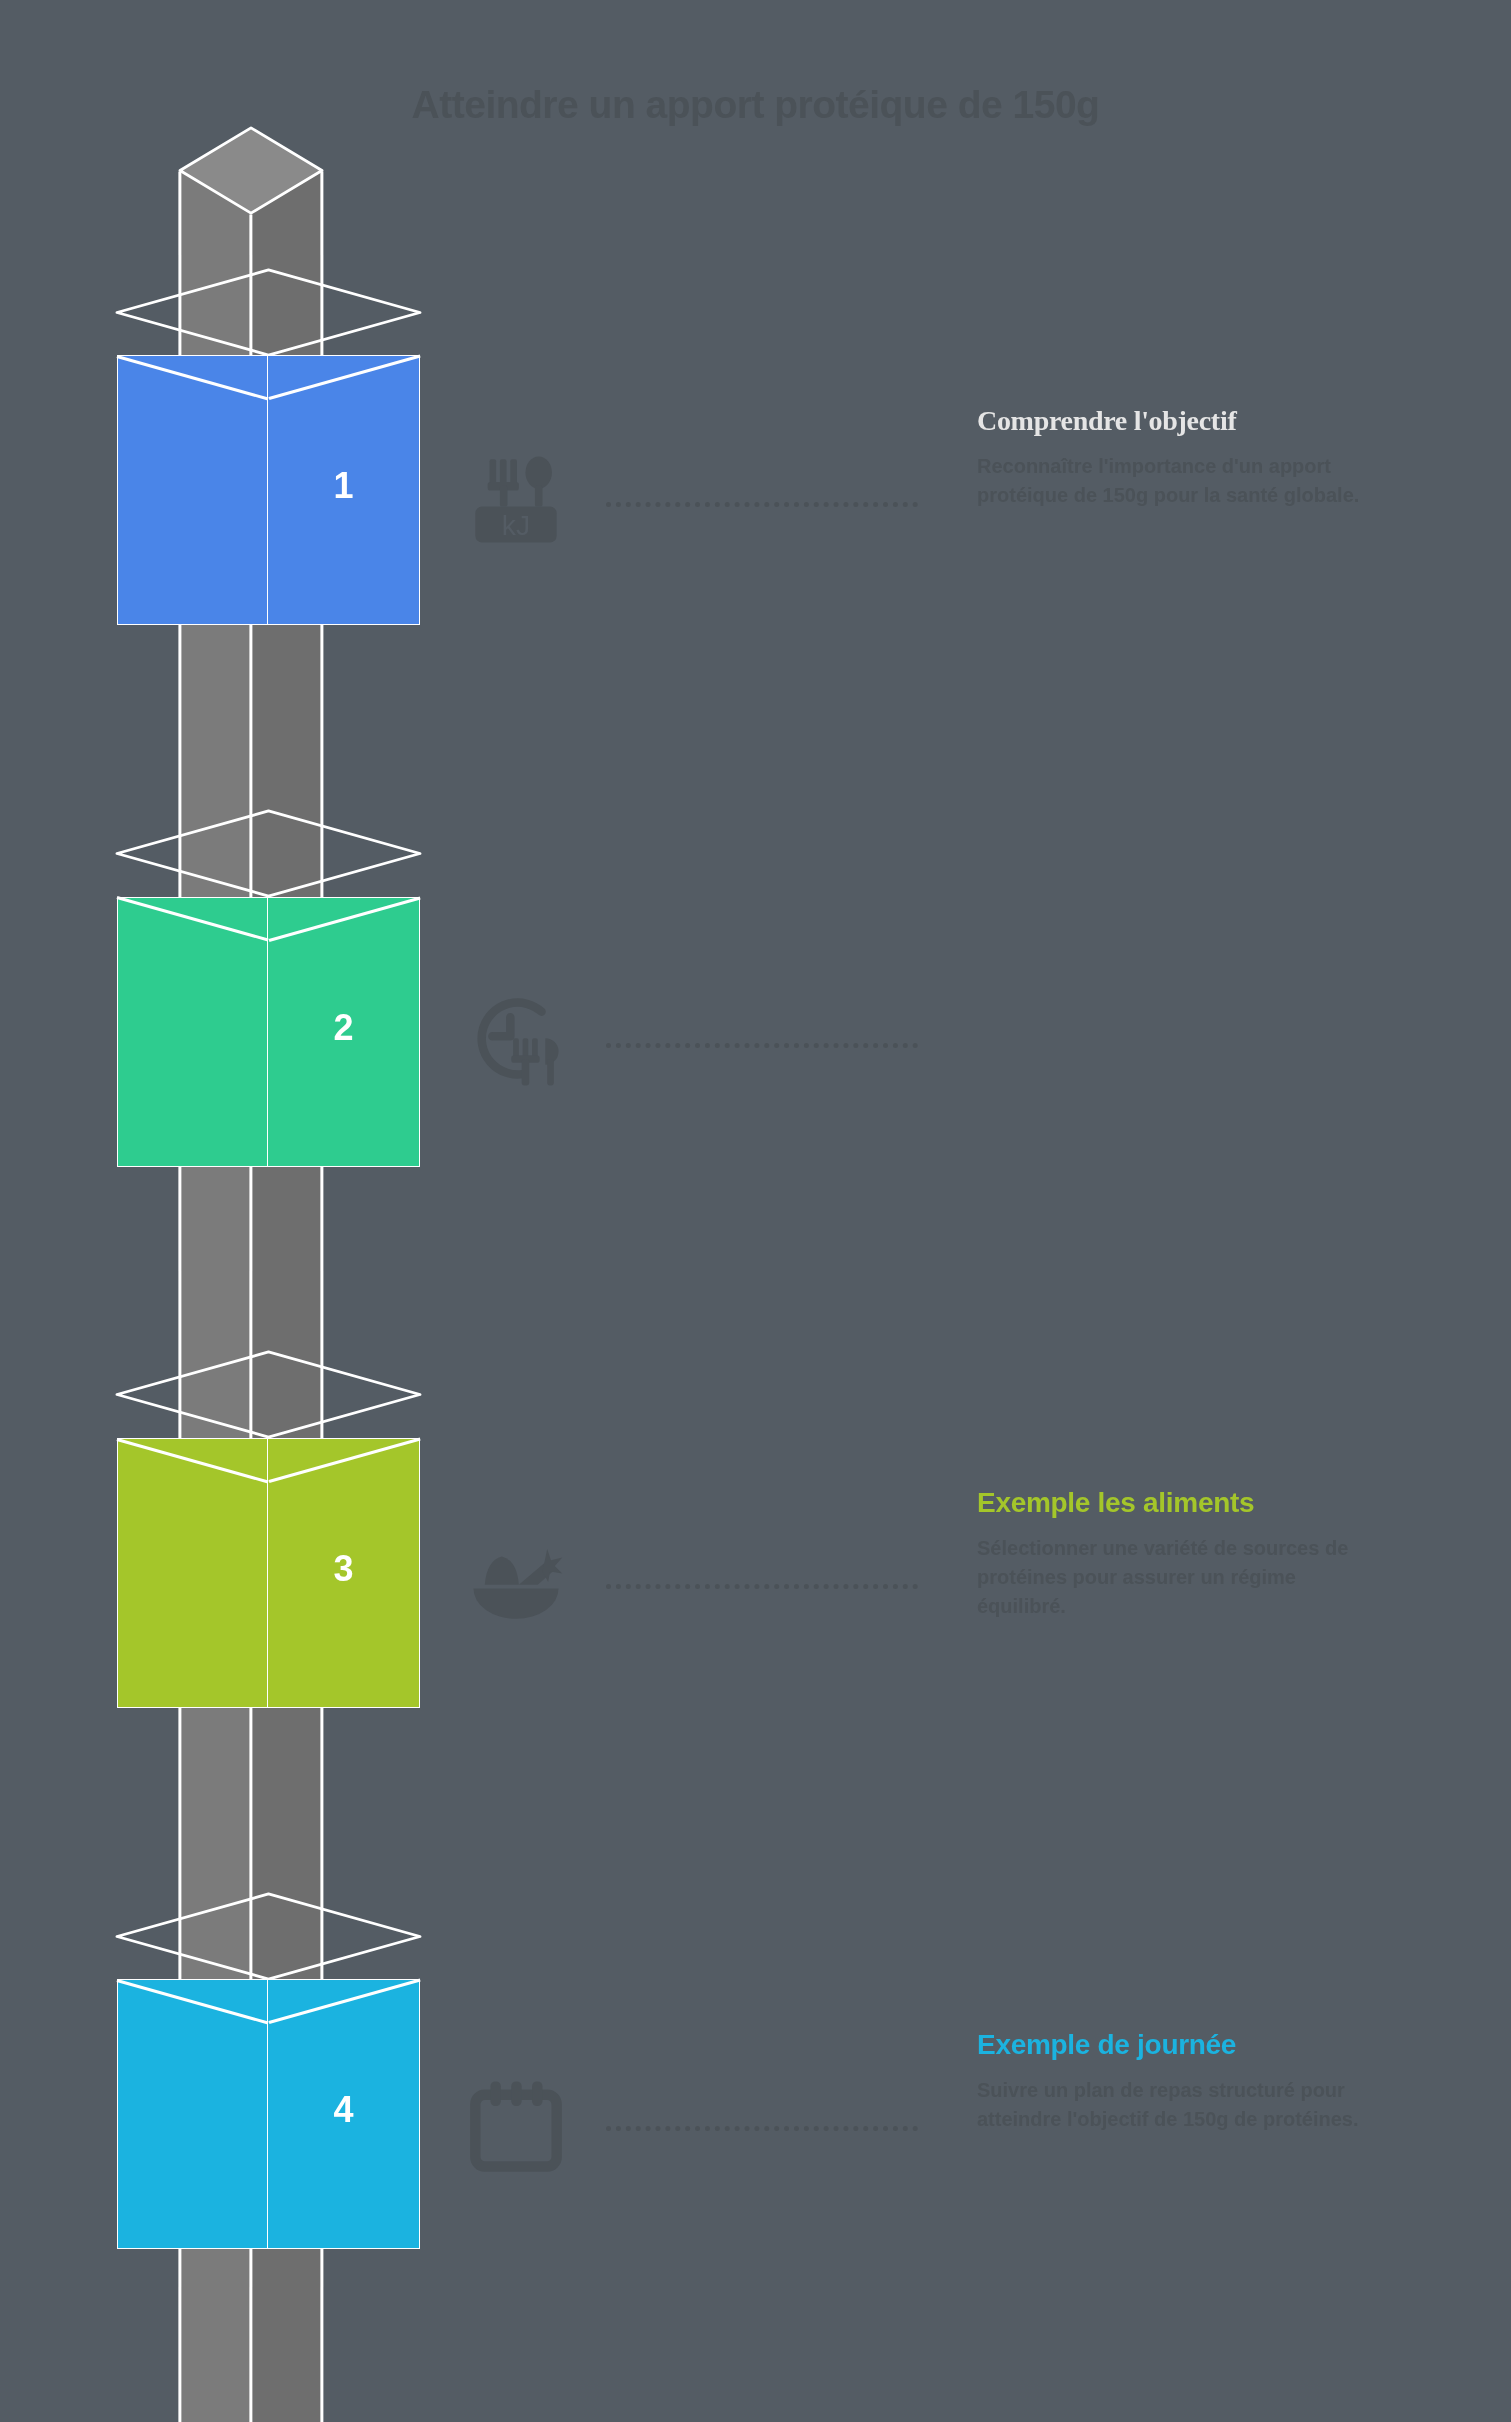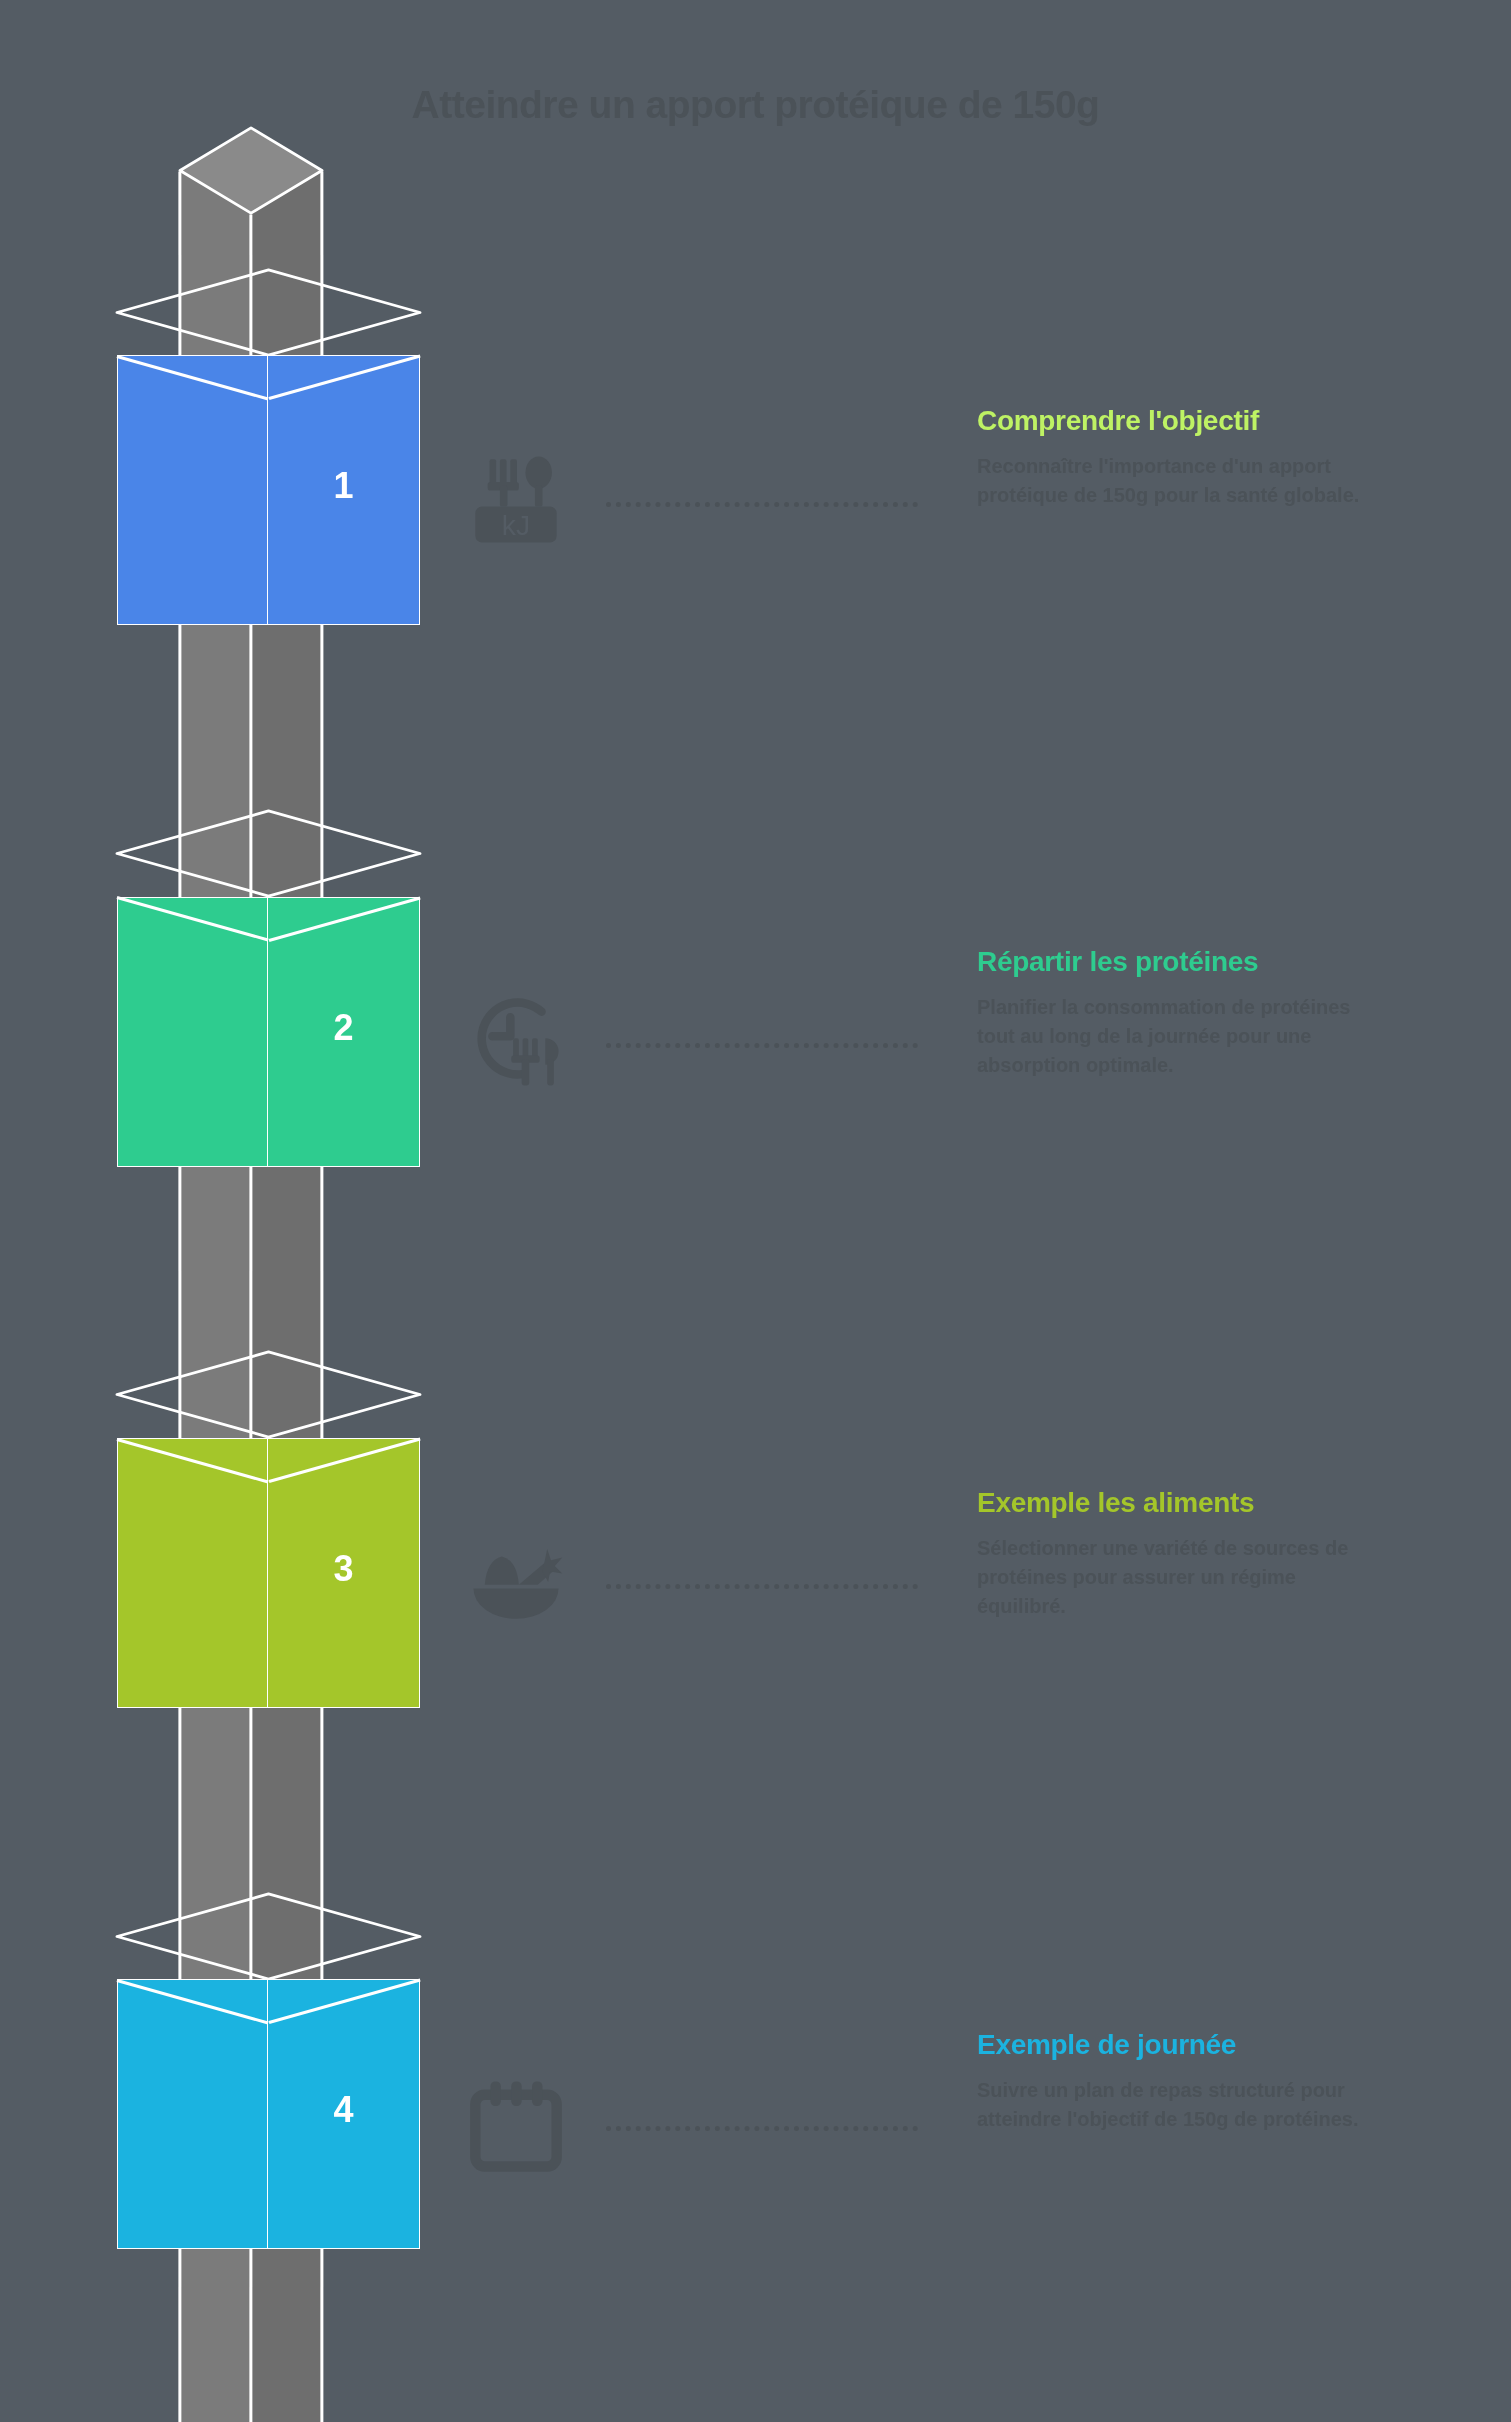--- a/index.html
+++ b/index.html
@@ -160,43 +160,39 @@
           <rect x="25" y="36" width="33" height="9" fill="#4b5258" rx="3"></rect>
           <rect x="38" y="40" width="8" height="22" fill="#4b5258" rx="2"></rect>
           <ellipse cx="79" cy="26" rx="14" ry="17" fill="#4b5258"></ellipse>
           <rect x="75" y="40" width="8" height="22" fill="#4b5258" rx="2"></rect>
           <rect x="12" y="62" width="86" height="38" rx="7" fill="#4b5258"></rect>
           <text x="55" y="92" text-anchor="middle" font-size="30" font-family="Liberation Sans, sans-serif" fill="#545c64">kJ</text>
         </svg>
       </div>
       <div class="dots" style="top: 110px;"></div>
       <div class="txt" style="top: 19px;">
-        <h3 style="color: #bef264;">Comprendre l'objectif</h3>
+        <h3 style="color: #e5e5e5; font-family: Liberation Serif, serif;">Comprendre l'objectif</h3>
         <p style="color: rgb(75, 82, 88);">Reconnaître l'importance d'un apport protéique de 150g pour la santé globale.</p>
       </div>
     </div>
     <div class="row" style="top: 927px; height: 227px;">
       <div class="icon-wrap" style="top: 52px;">
         <svg width="104" height="104" viewBox="0 0 110 110">
           <path d="M82 24 A38 38 0 1 0 62 90" fill="none" stroke="#4b5258" stroke-width="9" stroke-linecap="round"></path>
           <path d="M49 30 L49 50 L30 50" fill="none" stroke="#4b5258" stroke-width="9" stroke-linecap="round" stroke-linejoin="round"></path>
           <rect x="52" y="52" width="6" height="22" fill="#4b5258" rx="2"></rect>
           <rect x="62" y="52" width="6" height="22" fill="#4b5258" rx="2"></rect>
           <rect x="72" y="52" width="6" height="22" fill="#4b5258" rx="2"></rect>
           <rect x="50" y="70" width="30" height="8" fill="#4b5258" rx="3"></rect>
           <rect x="61" y="74" width="8" height="28" fill="#4b5258" rx="3"></rect>
           <path d="M86 52 a11 11 0 0 1 0 28 z" fill="#4b5258"></path>
           <rect x="88" y="74" width="7" height="28" fill="#4b5258" rx="3"></rect>
         </svg>
       </div>
       <div class="dots" style="top: 110px;"></div>
-      <div class="txt" style="top: 19px;">
-        <h3 style="color: rgb(46, 204, 143);">Répartir les protéines</h3>
-        <p style="color: rgb(75, 82, 88);">Planifier la consommation de protéines tout au long de la journée pour une absorption optimale.</p>
-      </div>
     </div>
     <div class="row" style="top: 1468px; height: 227px;">
       <div class="icon-wrap" style="top: 52px;">
         <svg width="104" height="104" viewBox="0 0 110 110">
           <path d="M10 62 L100 62 A45 32 0 0 1 10 62 Z" fill="#4b5258"></path>
           <path d="M22 58 q2 -26 18 -30 q16 4 18 30 z" fill="#4b5258"></path>
           <path d="M58 58 L86 34 l10 8 l-18 16 z" fill="#4b5258"></path>
           <path d="M88 20 l4 12 l12 -3 l-8 9 l8 8 l-13 -2 l-2 11 l-6 -11 z" fill="#4b5258"></path>
         </svg>
       </div>

